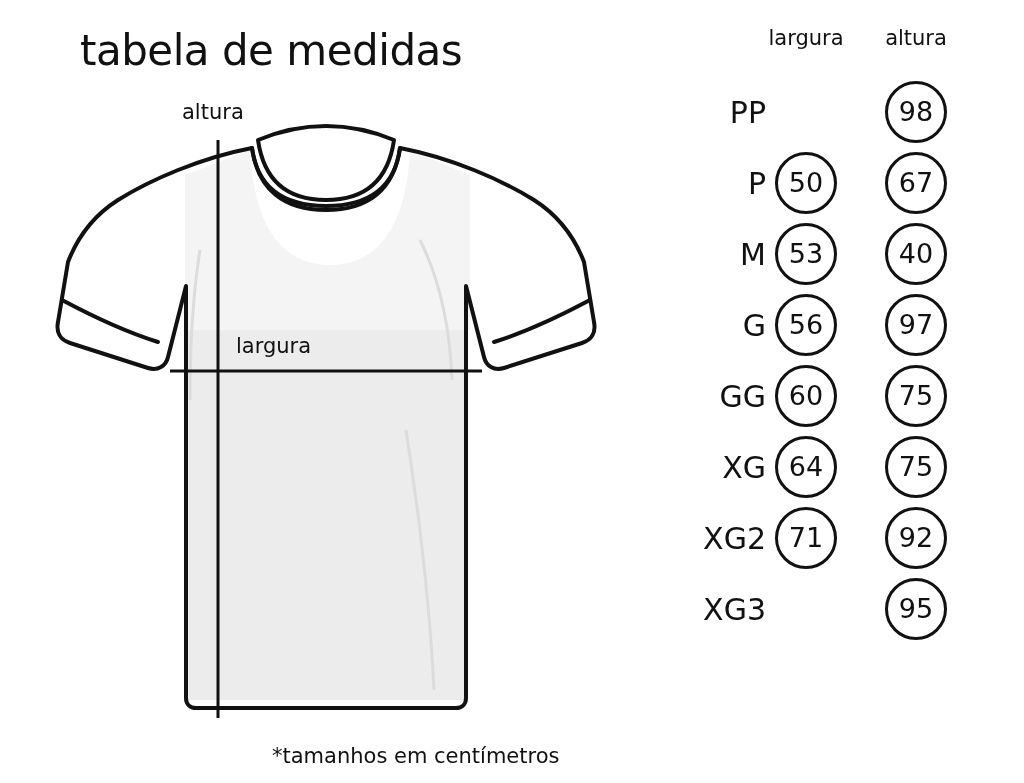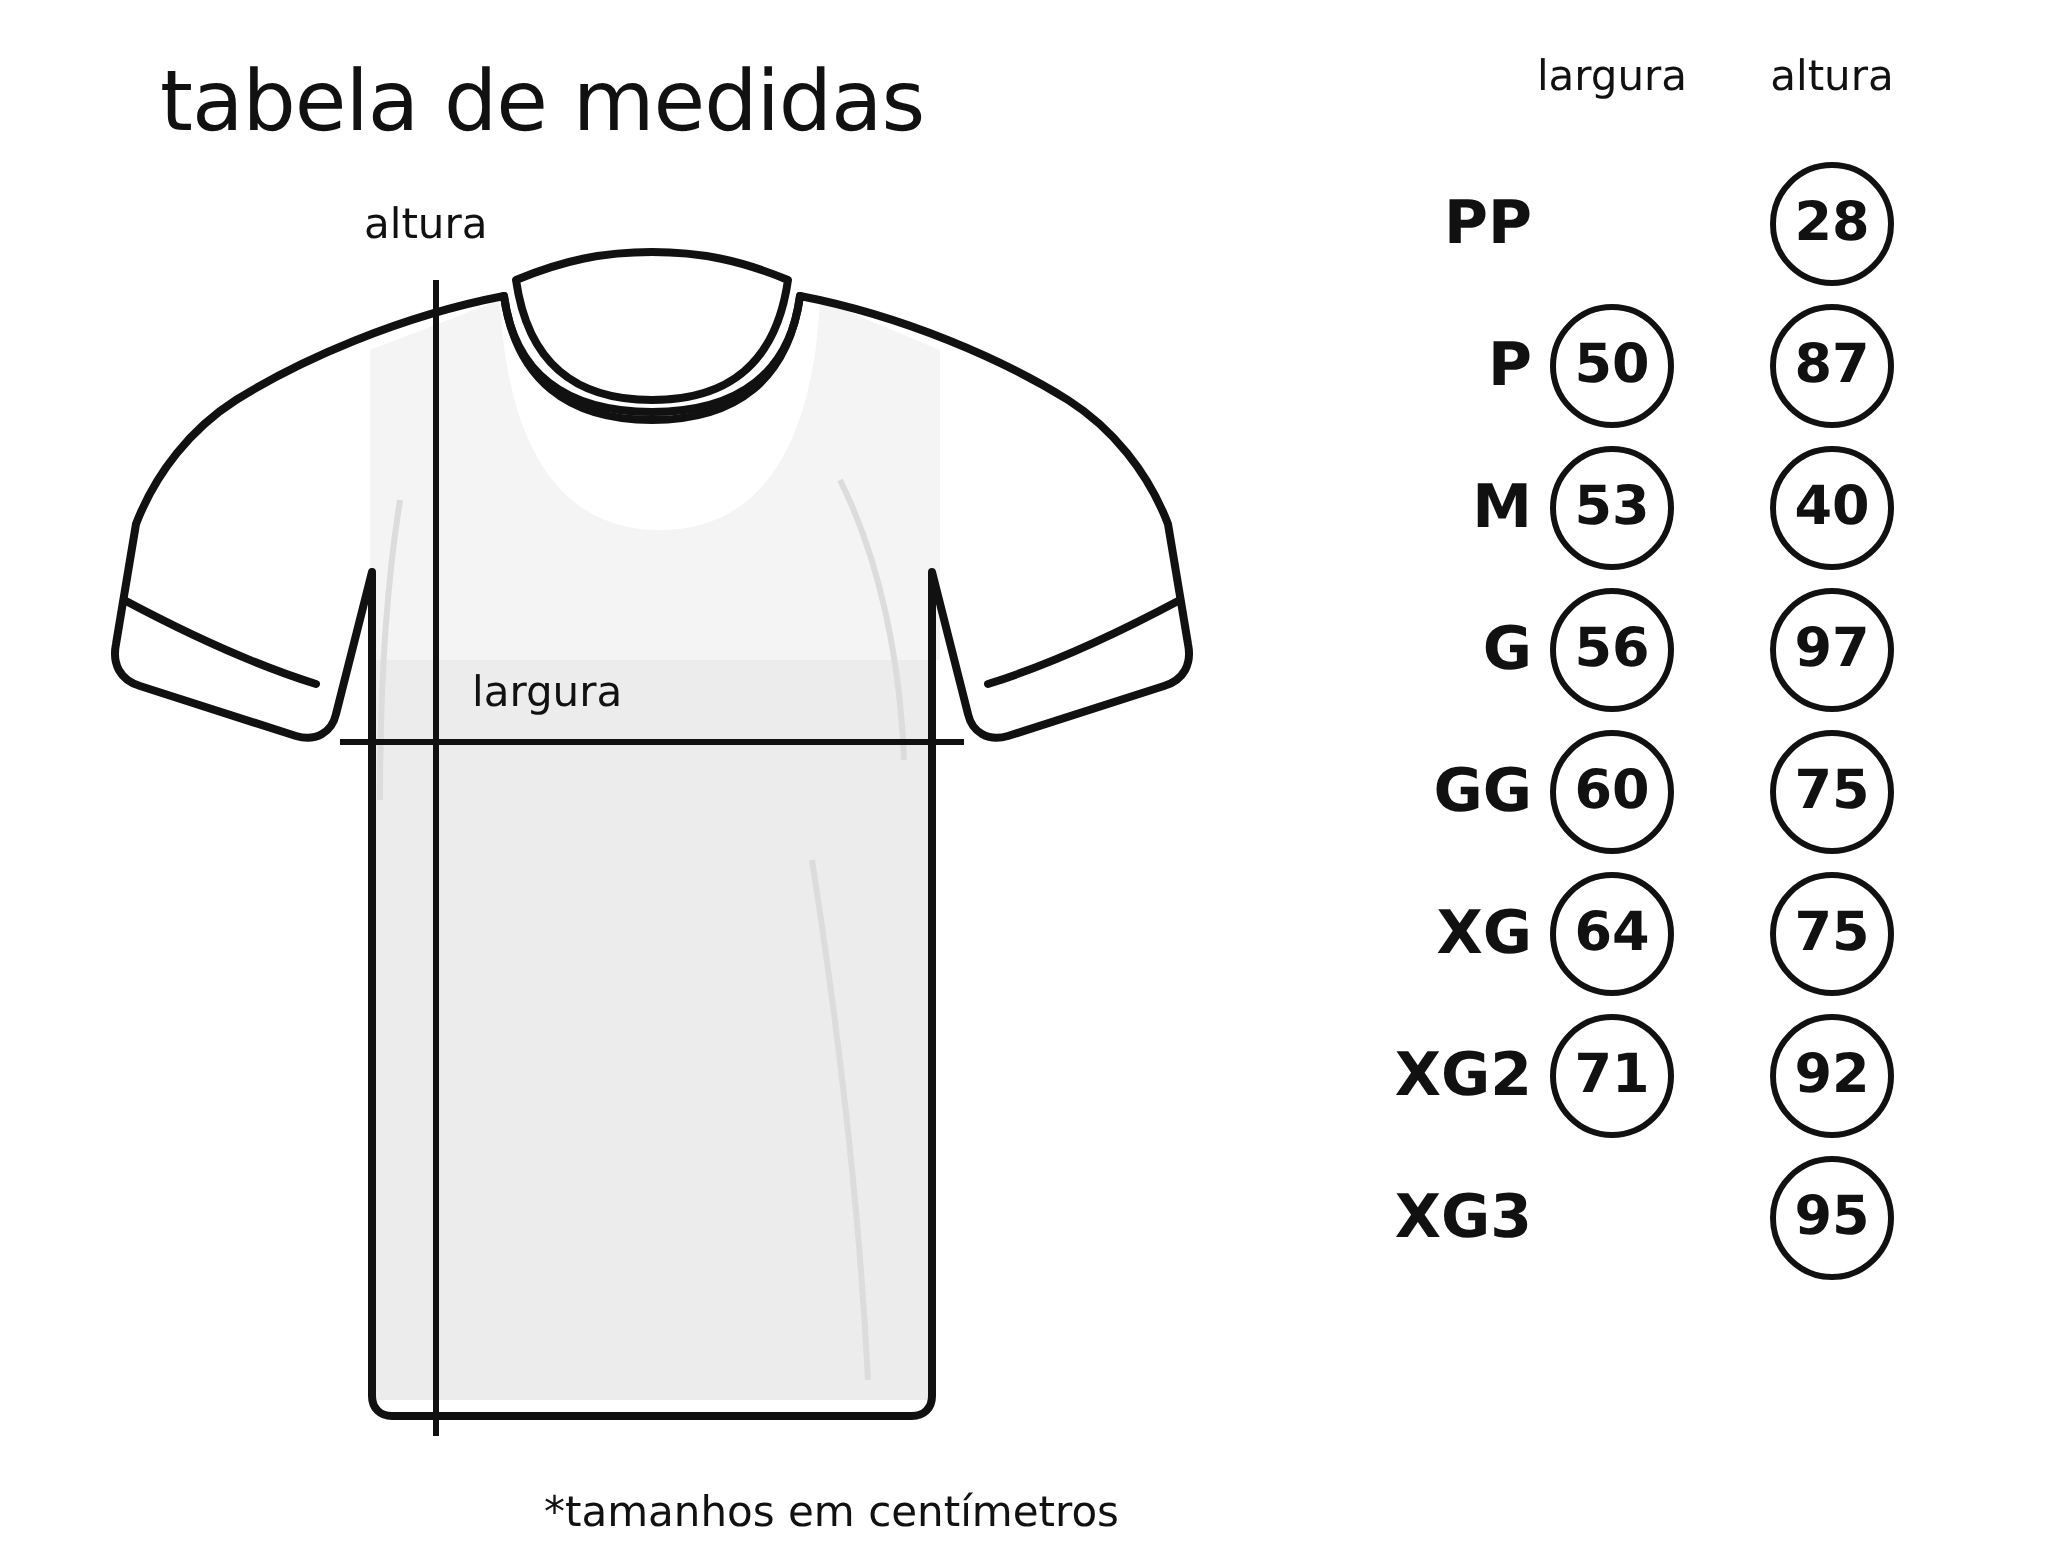--- a/index.html
+++ b/index.html
@@ -102,21 +102,20 @@
   .rows {
     position: absolute;
     top: 76px;
     left: 0;
     width: 364px;
   }
 
   .row {
     position: relative;
     height: 71px;
-    font-weight: bold;
   }
 
   .row-label {
     position: absolute;
     right: 258px;
     top: 50%;
     transform: translateY(-50%);
     font-size: 30px;
     color: #111111;
     white-space: nowrap;
@@ -215,27 +214,27 @@
 
     <div class="col-headers">
       <div class="col-header c0">largura</div>
       <div class="col-header c1">altura</div>
     </div>
 
     <div class="rows">
 
       <div class="row">
         <div class="row-label">PP</div>
-        <div class="bubble b1">28</div>
+        <div class="bubble b1">98</div>
       </div>
 
       <div class="row">
         <div class="row-label">P</div>
         <div class="bubble b0">50</div>
-        <div class="bubble b1">87</div>
+        <div class="bubble b1">67</div>
       </div>
 
       <div class="row">
         <div class="row-label">M</div>
         <div class="bubble b0">53</div>
         <div class="bubble b1">40</div>
       </div>
 
       <div class="row">
         <div class="row-label">G</div>

